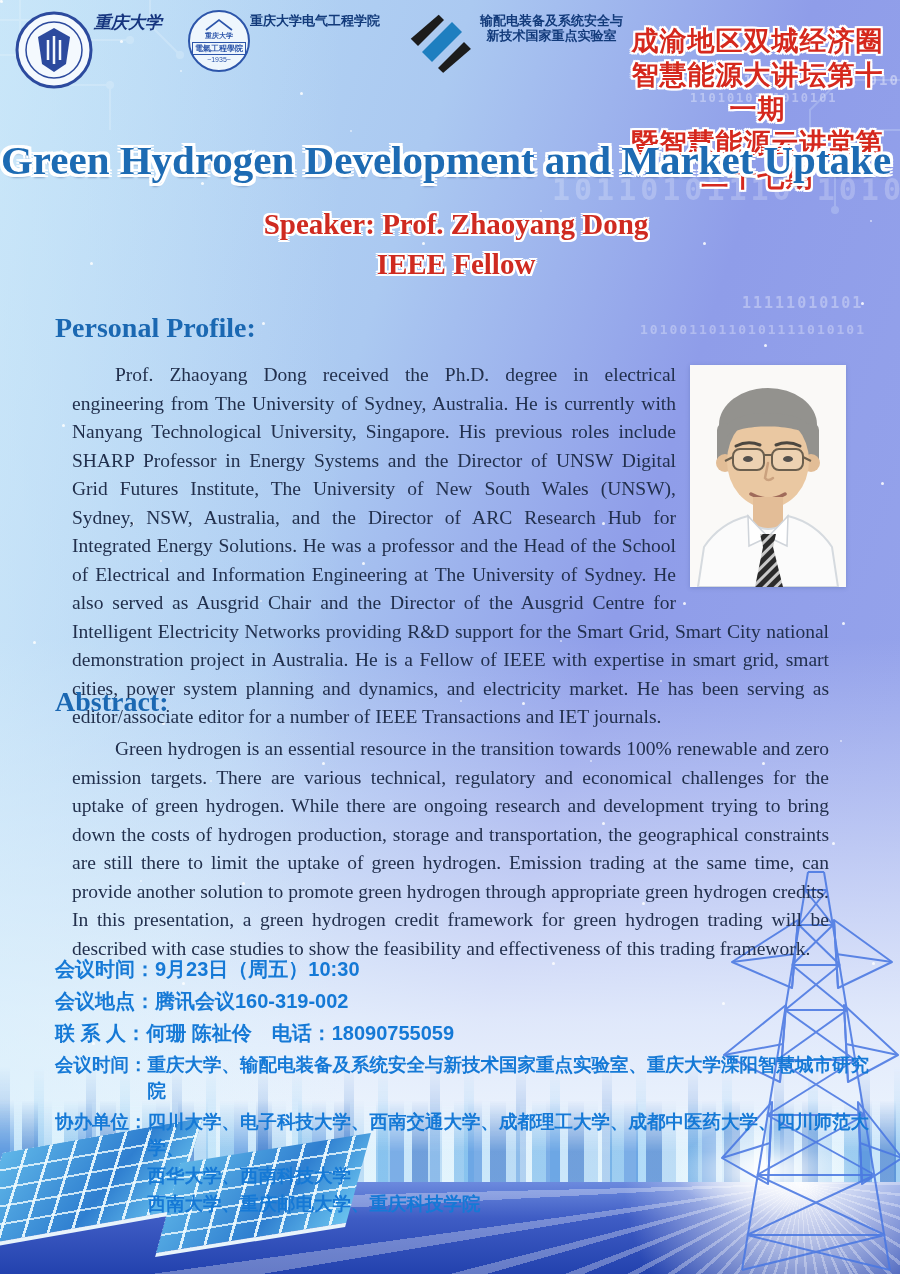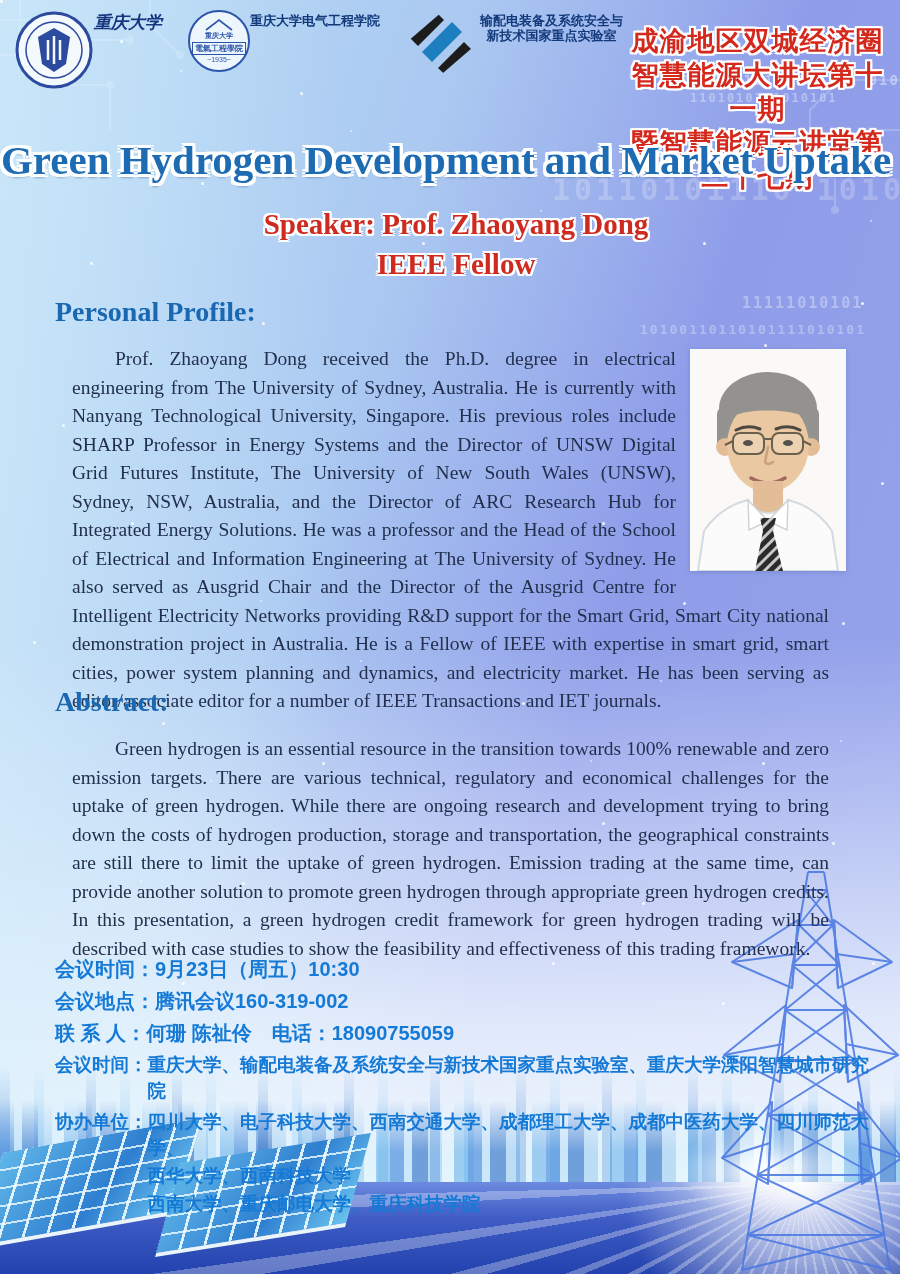--- a/index.html
+++ b/index.html
@@ -61,21 +61,21 @@
   .main-title{position:absolute;left:0;right:8px;top:136px;text-align:center;margin:0;
     font-family:"Liberation Serif",serif;font-size:41px;font-weight:bold;color:#1d6bb3;letter-spacing:0;
     text-shadow:-3px -3px 0 #fff,3px -3px 0 #fff,-3px 3px 0 #fff,3px 3px 0 #fff,0 -3px 0 #fff,0 3px 0 #fff,-3px 0 0 #fff,3px 0 0 #fff,0 4px 2px rgba(30,60,120,.35);}
   .speaker{position:absolute;left:0;right:0;text-align:center;font-family:"Liberation Serif",serif;
     font-size:29px;font-weight:bold;color:#cf2a20;
     text-shadow:-2px -2px 0 #fff,2px -2px 0 #fff,-2px 2px 0 #fff,2px 2px 0 #fff,0 -2px 0 #fff,0 2px 0 #fff,-2px 0 0 #fff,2px 0 0 #fff;margin-left:12px;}
   .speaker.s1{top:208px;}
   .speaker.s2{top:248px;}
   
   .section{position:absolute;left:55px;right:54px;}
-  .profile-sec{top:296px;}
+  .profile-sec{top:312px;}
   .abstract-sec{top:686px;}
   .sec-head{margin:0 0 8px 0;font-family:"Liberation Serif",serif;font-size:28px;font-weight:bold;color:#1b68b2;}
   .bodytext{margin:17px;font-family:"Liberation Serif","DejaVu Serif",serif;font-size:19.5px;line-height:28.5px;
     color:#22304d;text-align:justify;text-indent:2.2em;}
   .photo{float:right;width:156px;height:222px;margin:4px 0 6px 14px;background:#fff;box-shadow:0 1px 4px rgba(40,70,130,.25);}
   
   .meeting{position:absolute;left:55px;right:30px;top:956px;z-index:6;}
   .m-row{display:flex;align-items:flex-start;margin-bottom:5px;}
   .m-label{flex:0 0 auto;white-space:pre;font-weight:bold;color:#1579d6;font-size:20px;line-height:27px;}
   .m-val{flex:1;font-weight:bold;color:#1579d6;font-size:20px;line-height:27px;}

